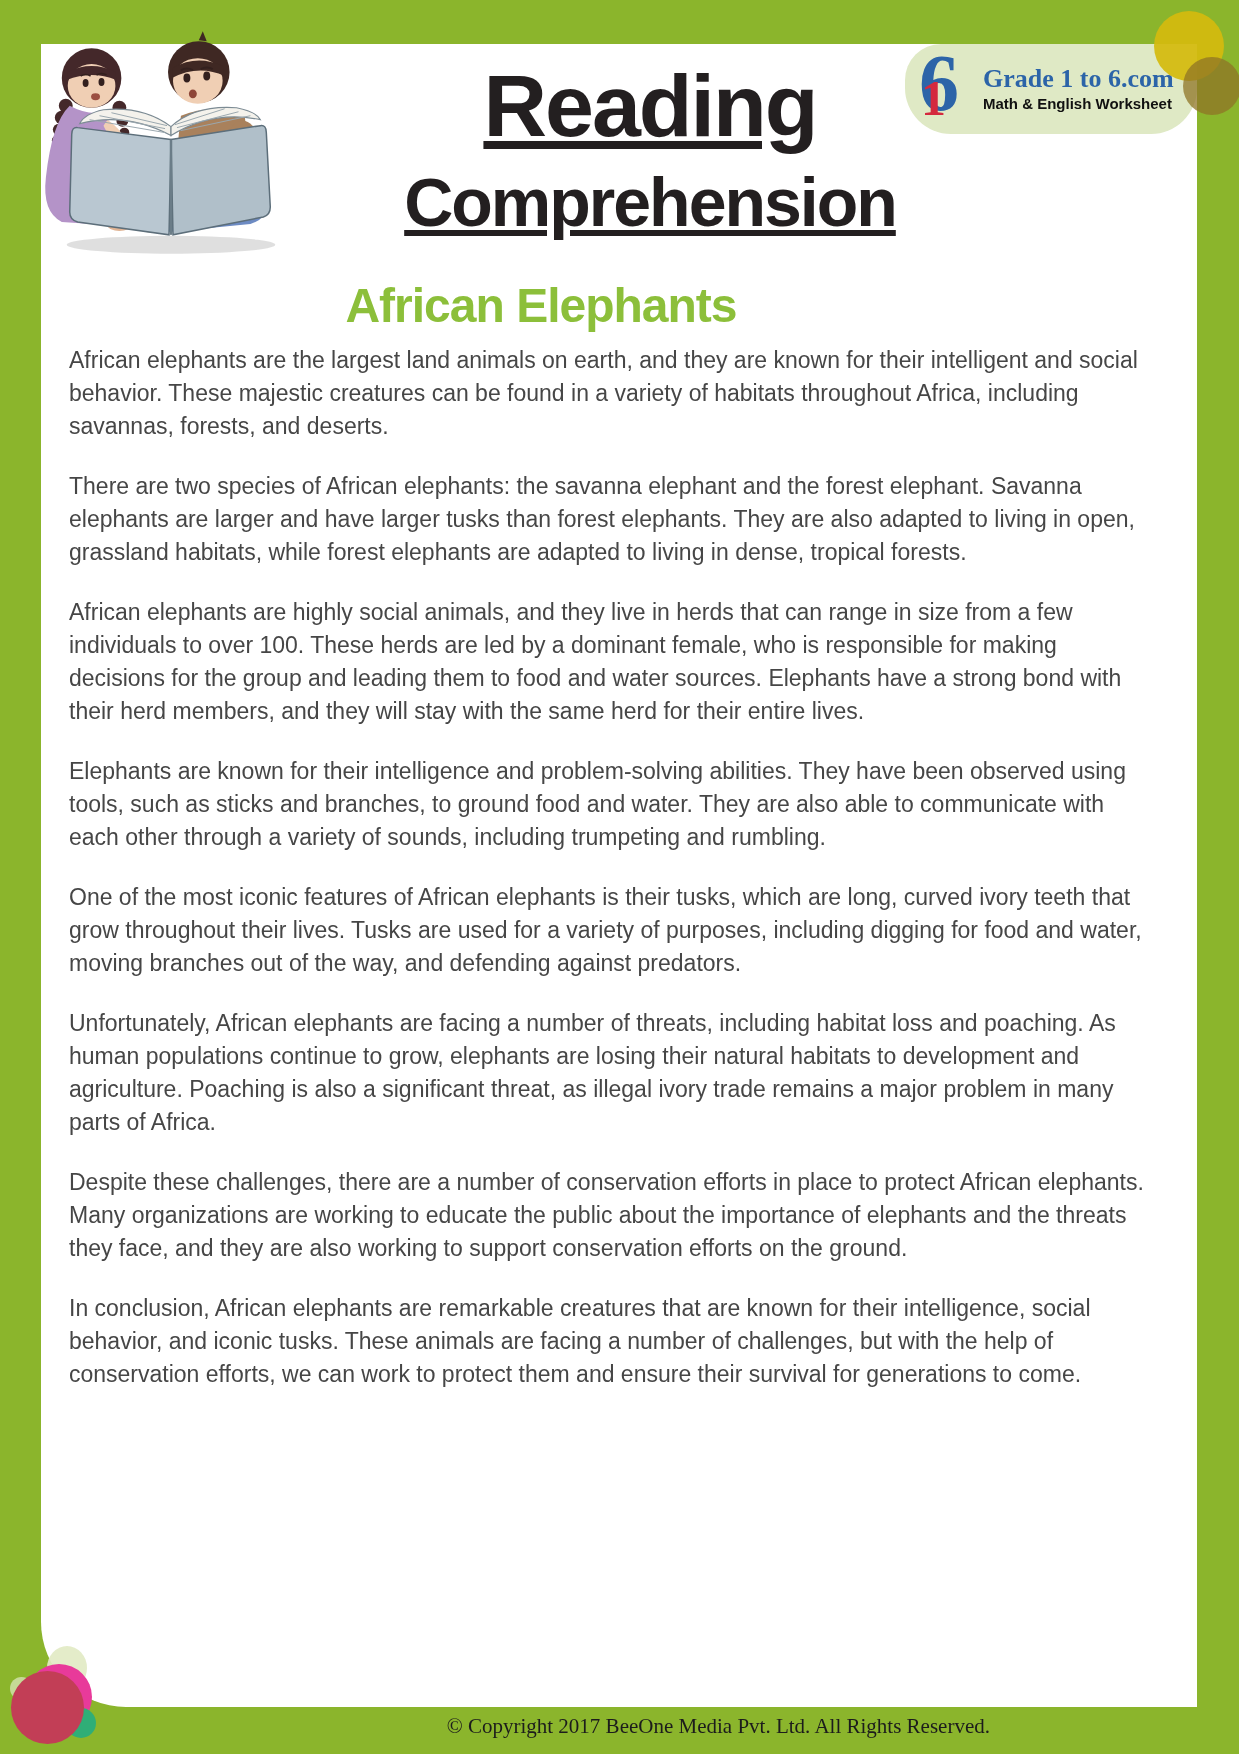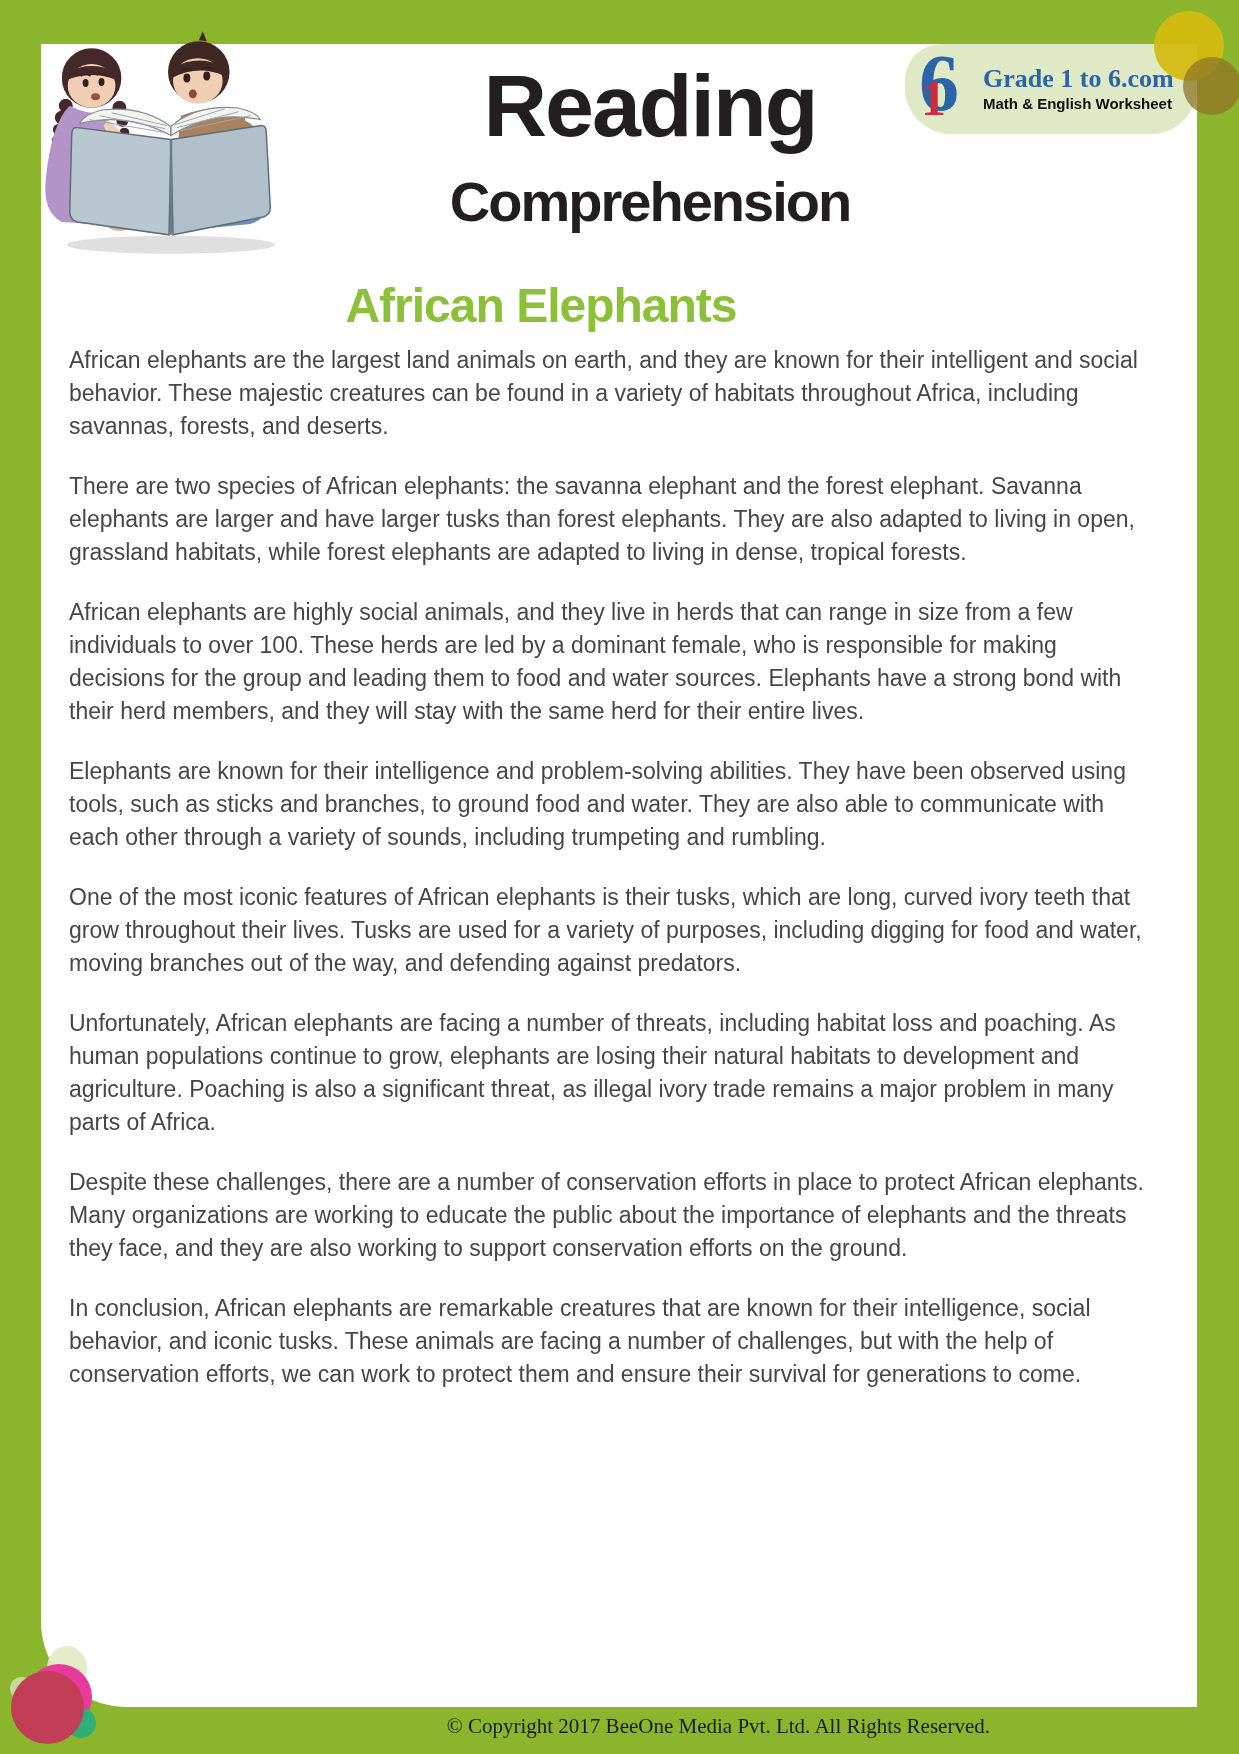--- a/index.html
+++ b/index.html
@@ -13,24 +13,24 @@
 
   .white-area {
     position:absolute; left:41px; top:44px; width:1156px; height:1663px;
     background:#ffffff; border-bottom-left-radius:85px; z-index:1;
   }
 
   
   .title-block {
     position:absolute; top:58px; left:150px; width:1000px;
     text-align:center; z-index:3;
-    font-weight:700; color:#231f20; letter-spacing:-2px;
+    font-weight:700; color:#231f20; letter-spacing:-2px;text-decoration:underline;
   }
   .title-line1 { font-size:88px; line-height:96px; }
-  .title-line2 { font-size:56px; line-height:96px; }
+  .title-line2 { font-size:68px; line-height:96px; }
 
   .green-heading {
     position:absolute; top:278px; left:41px; width:1000px;
     text-align:center; z-index:3;
     font-size:48px; font-weight:700; color:#8cbf3a; letter-spacing:-1px;
   }
 
   
   .logo-box {
     position:absolute; left:905px; top:44px; width:292px; height:90px;

